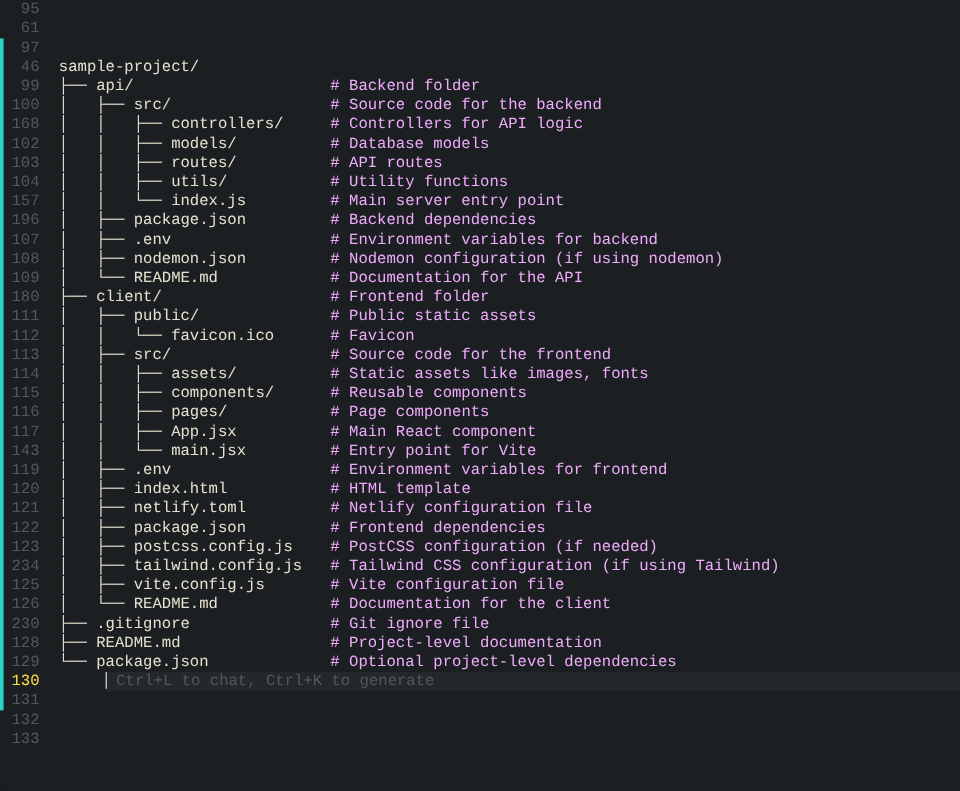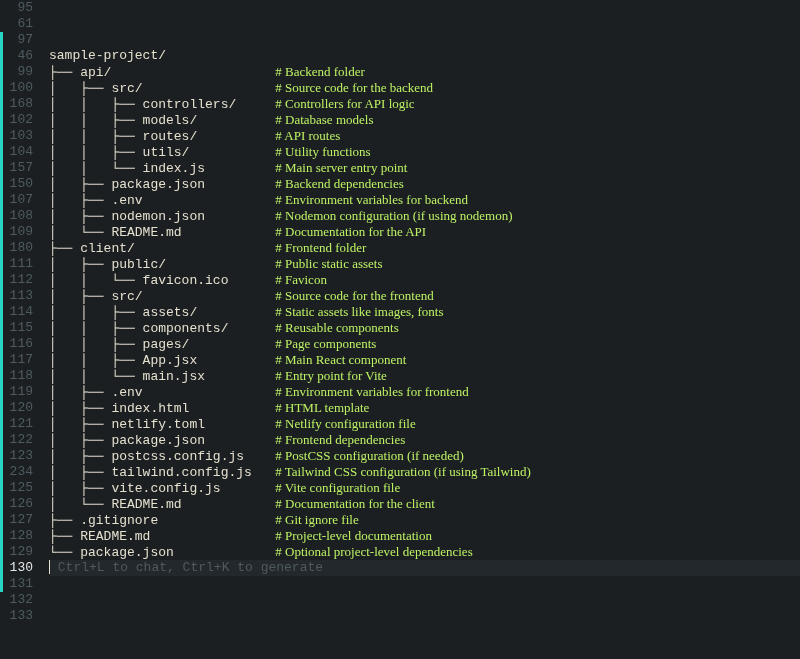--- a/index.html
+++ b/index.html
@@ -38,41 +38,41 @@
     color: #4e5a60;
     user-select: none;
     padding-top: 0;
   }
   .gutter .ln {
     height: 16px;
     padding-right: 6px;
     box-sizing: border-box;
   }
   .gutter .ln.current {
-    color: #e5e5e5;
+    color: #fde047;
   }
   .code {
     flex: 1;
     padding-left: 10px;
     color: #e6e1cf;
     white-space: pre;
     position: relative;
   }
   .code .row {
     height: 16px;
   }
   .tree-text {
     color: #e6e1cf;
   }
   .comment {
-    color: #bef264;
-    font-family: Liberation Serif, serif;
+    color: #f0abfc;
   }
   .row.current {
     background: #23282c;
+    margin-left: 39px;
   }
   .cursor {
     display: inline-block;
     width: 1px;
     height: 14px;
     background: #e6e1cf;
     vertical-align: middle;
     margin-top: -2px;
   }
   .ghost {
@@ -91,42 +91,42 @@
       <div class="ln">61</div>
       <div class="ln">97</div>
       <div class="ln">46</div>
       <div class="ln">99</div>
       <div class="ln">100</div>
       <div class="ln">168</div>
       <div class="ln">102</div>
       <div class="ln">103</div>
       <div class="ln">104</div>
       <div class="ln">157</div>
-      <div class="ln">150</div>
+      <div class="ln">196</div>
       <div class="ln">107</div>
       <div class="ln">108</div>
       <div class="ln">109</div>
       <div class="ln">180</div>
       <div class="ln">111</div>
       <div class="ln">112</div>
       <div class="ln">113</div>
       <div class="ln">114</div>
       <div class="ln">115</div>
       <div class="ln">116</div>
       <div class="ln">117</div>
-      <div class="ln">118</div>
+      <div class="ln">143</div>
       <div class="ln">119</div>
       <div class="ln">120</div>
       <div class="ln">121</div>
       <div class="ln">122</div>
       <div class="ln">123</div>
       <div class="ln">234</div>
       <div class="ln">125</div>
       <div class="ln">126</div>
-      <div class="ln">127</div>
+      <div class="ln">230</div>
       <div class="ln">128</div>
       <div class="ln">129</div>
       <div class="ln current">130</div>
       <div class="ln">131</div>
       <div class="ln">132</div>
       <div class="ln">133</div>
     </div>
   <div class="code" id="code"><div class="row"><span class="tree-text"></span></div><div class="row"><span class="tree-text"></span></div><div class="row"><span class="tree-text"></span></div><div class="row"><span class="tree-text">sample-project/</span></div><div class="row"><span class="tree-text">├── api/</span><span class="tree-text">                     </span><span class="comment"># Backend folder</span></div><div class="row"><span class="tree-text">│   ├── src/</span><span class="tree-text">                 </span><span class="comment"># Source code for the backend</span></div><div class="row"><span class="tree-text">│   │   ├── controllers/</span><span class="tree-text">     </span><span class="comment"># Controllers for API logic</span></div><div class="row"><span class="tree-text">│   │   ├── models/</span><span class="tree-text">          </span><span class="comment"># Database models</span></div><div class="row"><span class="tree-text">│   │   ├── routes/</span><span class="tree-text">          </span><span class="comment"># API routes</span></div><div class="row"><span class="tree-text">│   │   ├── utils/</span><span class="tree-text">           </span><span class="comment"># Utility functions</span></div><div class="row"><span class="tree-text">│   │   └── index.js</span><span class="tree-text">         </span><span class="comment"># Main server entry point</span></div><div class="row"><span class="tree-text">│   ├── package.json</span><span class="tree-text">         </span><span class="comment"># Backend dependencies</span></div><div class="row"><span class="tree-text">│   ├── .env</span><span class="tree-text">                 </span><span class="comment"># Environment variables for backend</span></div><div class="row"><span class="tree-text">│   ├── nodemon.json</span><span class="tree-text">         </span><span class="comment"># Nodemon configuration (if using nodemon)</span></div><div class="row"><span class="tree-text">│   └── README.md</span><span class="tree-text">            </span><span class="comment"># Documentation for the API</span></div><div class="row"><span class="tree-text">├── client/</span><span class="tree-text">                  </span><span class="comment"># Frontend folder</span></div><div class="row"><span class="tree-text">│   ├── public/</span><span class="tree-text">              </span><span class="comment"># Public static assets</span></div><div class="row"><span class="tree-text">│   │   └── favicon.ico</span><span class="tree-text">      </span><span class="comment"># Favicon</span></div><div class="row"><span class="tree-text">│   ├── src/</span><span class="tree-text">                 </span><span class="comment"># Source code for the frontend</span></div><div class="row"><span class="tree-text">│   │   ├── assets/</span><span class="tree-text">          </span><span class="comment"># Static assets like images, fonts</span></div><div class="row"><span class="tree-text">│   │   ├── components/</span><span class="tree-text">      </span><span class="comment"># Reusable components</span></div><div class="row"><span class="tree-text">│   │   ├── pages/</span><span class="tree-text">           </span><span class="comment"># Page components</span></div><div class="row"><span class="tree-text">│   │   ├── App.jsx</span><span class="tree-text">          </span><span class="comment"># Main React component</span></div><div class="row"><span class="tree-text">│   │   └── main.jsx</span><span class="tree-text">         </span><span class="comment"># Entry point for Vite</span></div><div class="row"><span class="tree-text">│   ├── .env</span><span class="tree-text">                 </span><span class="comment"># Environment variables for frontend</span></div><div class="row"><span class="tree-text">│   ├── index.html</span><span class="tree-text">           </span><span class="comment"># HTML template</span></div><div class="row"><span class="tree-text">│   ├── netlify.toml</span><span class="tree-text">         </span><span class="comment"># Netlify configuration file</span></div><div class="row"><span class="tree-text">│   ├── package.json</span><span class="tree-text">         </span><span class="comment"># Frontend dependencies</span></div><div class="row"><span class="tree-text">│   ├── postcss.config.js</span><span class="tree-text">    </span><span class="comment"># PostCSS configuration (if needed)</span></div><div class="row"><span class="tree-text">│   ├── tailwind.config.js</span><span class="tree-text">   </span><span class="comment"># Tailwind CSS configuration (if using Tailwind)</span></div><div class="row"><span class="tree-text">│   ├── vite.config.js</span><span class="tree-text">       </span><span class="comment"># Vite configuration file</span></div><div class="row"><span class="tree-text">│   └── README.md</span><span class="tree-text">            </span><span class="comment"># Documentation for the client</span></div><div class="row"><span class="tree-text">├── .gitignore</span><span class="tree-text">               </span><span class="comment"># Git ignore file</span></div><div class="row"><span class="tree-text">├── README.md</span><span class="tree-text">                </span><span class="comment"># Project-level documentation</span></div><div class="row"><span class="tree-text">└── package.json</span><span class="tree-text">             </span><span class="comment"># Optional project-level dependencies</span></div><div class="row current"><span class="cursor"></span><span class="ghost"> Ctrl+L to chat, Ctrl+K to generate</span></div><div class="row"><span class="tree-text"></span></div><div class="row"><span class="tree-text"></span></div><div class="row"><span class="tree-text"></span></div></div>
 </div>
 

